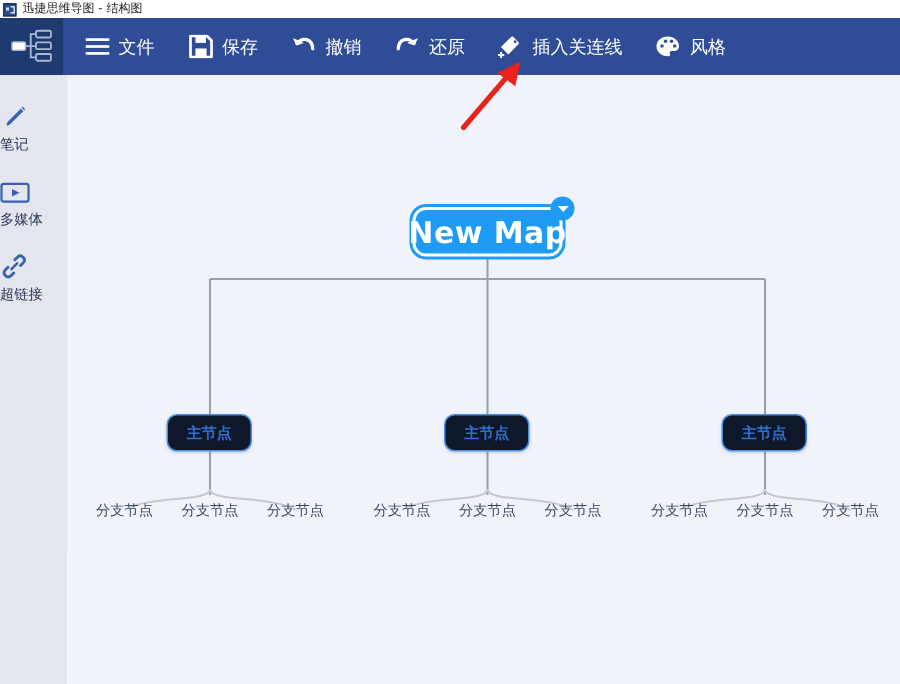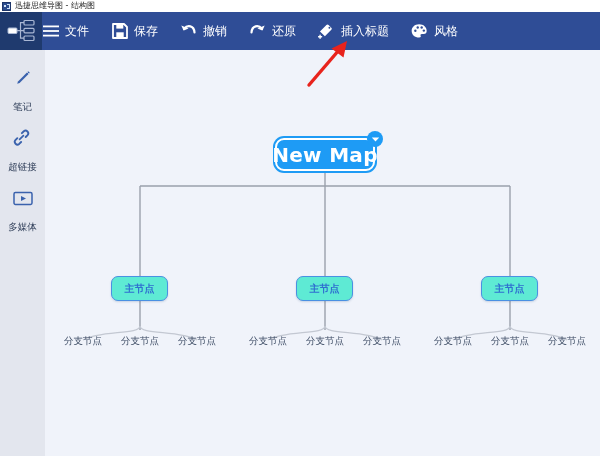--- a/index.html
+++ b/index.html
@@ -65,21 +65,21 @@
     display: flex; align-items: center; justify-content: center;
   }
 
   
   .toolbar {
     position: absolute; left: 42px; top: 12px;
     width: 558px; height: 38px;
     background: #2f4d96;
     display: flex; align-items: center;
     box-sizing: border-box;
-    padding-left: 0;
+    padding-left: 14px;
   }
   .tb-item {
     display: flex; align-items: center;
     gap: 6px;
     color: #ffffff;
     font-size: 12px;
     white-space: nowrap;
     margin-right: 22px;
     cursor: default;
   }
@@ -94,22 +94,22 @@
   
   .sidebar {
     position: absolute; left: 0; top: 50px;
     width: 45px; height: 406px;
     background: #e3e6ee;
   }
   .side-item {
     width: 45px;
     margin-top: 16px;
     display: flex; flex-direction: column;
-    align-items: center;
-    gap: 13px;
+    align-items: flex-start;
+    gap: 3px;
     cursor: default;
   }
   .side-item:first-child { margin-top: 18px; }
   .side-icon {
     width: 20px; height: 20px;
     display: flex; align-items: center; justify-content: center;
   }
   .side-icon svg { display: block; }
   .side-label {
     font-size: 9.5px;
@@ -156,39 +156,40 @@
     background: #1e9bf5;
     border-radius: 50%;
     display: flex; align-items: center; justify-content: center;
     cursor: default;
   }
   .node-badge svg { display: block; }
 
   .node-main {
     position: absolute;
     width: 57px; height: 25px;
-    background: #5eead4;
+    background: #0f172a;
     border: 1.4px solid #4a90e2;
     border-radius: 7px;
     box-sizing: border-box;
     box-shadow: 0 1px 2px rgba(80,110,160,.25);
     display: flex; align-items: center; justify-content: center;
     cursor: default;
   }
   .node-main-label {
     color: #2f6fd0;
     font-size: 10px;
     font-weight: bold;
     white-space: nowrap;
   }
   .node-branch {
     position: absolute;
     height: 14px;
     display: flex; align-items: center; justify-content: center;
     cursor: default;
+    font-family: Liberation Mono, monospace;
   }
   .node-branch-label {
     color: #3b4a63;
     font-size: 9.5px;
     white-space: nowrap;
     line-height: 14px;
   }
 
   
   .annotation-arrow {
@@ -262,21 +263,21 @@
     </div>
 
     <div class="tb-item">
       <span class="tb-icon">
         <svg width="18" height="16" viewBox="0 0 18 16">
           <path d="M2.6 9.6 L9.4 2.8 A1.6 1.6 0 0 1 11.7 2.8 L14.6 5.7 A1.6 1.6 0 0 1 14.6 8 L7.8 14.8 Z" fill="#ffffff" transform="translate(-0.5,-1.2)"></path>
           <circle cx="12.1" cy="4.6" r="1" fill="#2f4d96"></circle>
           <path d="M2.2 12.4 V15.6 M0.6 14 H3.8" stroke="#ffffff" stroke-width="1.5" stroke-linecap="round"></path>
         </svg>
       </span>
-      <span class="tb-label">插入标题</span>
+      <span class="tb-label">插入关连线</span>
     </div>
 
 
     <div class="tb-item">
       <span class="tb-icon">
         <svg width="18" height="16" viewBox="0 0 18 16">
           <path d="M8.6 0.9 C3.9 0.9 0.7 4 0.7 7.9 C0.7 11.8 3.9 14.9 8.6 14.9 C10.2 14.9 10.7 14 10.2 13.1 C9.6 12.1 10.3 11.1 11.5 11.1 L13.4 11.1 C15.6 11.1 16.6 9.7 16.6 7.9 C16.6 4 13.3 0.9 8.6 0.9 Z" fill="#ffffff"></path>
           <circle cx="4.6" cy="7.7" r="1.25" fill="#2f4d96"></circle>
           <circle cx="7.1" cy="4.3" r="1.25" fill="#2f4d96"></circle>
           <circle cx="11.3" cy="4.3" r="1.25" fill="#2f4d96"></circle>
@@ -295,37 +296,37 @@
         <svg width="18" height="18" viewBox="0 0 18 18">
           <path d="M14.2 2.2 L15.8 3.8 L5.6 14 L3.2 14.8 L4 12.4 Z" fill="#3a62ad"></path>
           <path d="M13.2 3.2 L14.8 4.8" stroke="#ffffff" stroke-width="0.8"></path>
         </svg>
       </span>
       <span class="side-label">笔记</span>
     </div>
 
     <div class="side-item">
       <span class="side-icon">
+        <svg width="20" height="15" viewBox="0 0 20 15">
+          <rect x="1" y="1.6" width="18" height="11.8" rx="1.4" fill="none" stroke="#3a62ad" stroke-width="1.5"></rect>
+          <path d="M8 5 L13 7.5 L8 10 Z" fill="#3a62ad"></path>
+        </svg>
+      </span>
+      <span class="side-label">多媒体</span>
+    </div>
+
+    <div class="side-item">
+      <span class="side-icon">
         <svg width="19" height="19" viewBox="0 0 19 19">
           <path d="M6.6 10.4 L10.4 6.6" stroke="#3a62ad" stroke-width="1.7" stroke-linecap="round"></path>
           <path d="M8.9 4.2 L10.8 2.3 A2.7 2.7 0 0 1 14.6 6.1 L12.7 8" fill="none" stroke="#3a62ad" stroke-width="1.9" stroke-linecap="round"></path>
           <path d="M8.1 13 L6.2 14.9 A2.7 2.7 0 0 1 2.4 11.1 L4.3 9.2" fill="none" stroke="#3a62ad" stroke-width="1.9" stroke-linecap="round"></path>
         </svg>
       </span>
       <span class="side-label">超链接</span>
-    </div>
-
-    <div class="side-item">
-      <span class="side-icon">
-        <svg width="20" height="15" viewBox="0 0 20 15">
-          <rect x="1" y="1.6" width="18" height="11.8" rx="1.4" fill="none" stroke="#3a62ad" stroke-width="1.5"></rect>
-          <path d="M8 5 L13 7.5 L8 10 Z" fill="#3a62ad"></path>
-        </svg>
-      </span>
-      <span class="side-label">多媒体</span>
     </div>
 
 
   </div>
 
   <div class="canvas">
 
     <svg class="canvas-svg" width="555" height="406" viewBox="0 0 555 406">
       <g stroke="#9aa0ab" stroke-width="1.4" fill="none">
 

